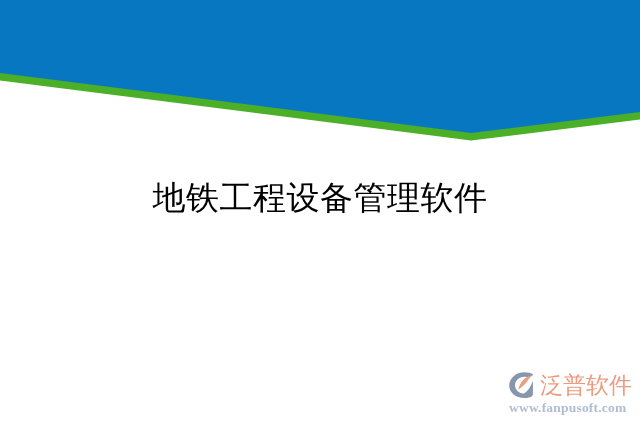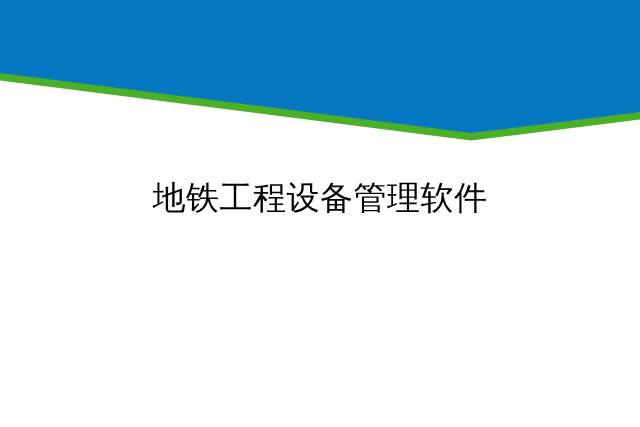--- a/index.html
+++ b/index.html
@@ -104,14 +104,33 @@
 
     <polygon points="0,0 640,0 640,119.5 471,140.5 0,80.5" fill="#4CAF28"></polygon>
 
     <polygon points="0,0 640,0 640,112 471,133 0,73" fill="#0877C2"></polygon>
   </svg>
 
   <div class="title-block">
     <span class="title-line">地铁工程设备管理软件</span>
   </div>
 
+  <div class="logo">
+    <div class="logo-row">
+      <svg class="logo-mark" viewBox="0 0 30 28">
+
+        <path d="M16.5 1.2 C7.8 1.2 1.2 7.3 1.2 14.4 C1.2 21.4 7.8 27.0 16.5 27.0
+                 C19.6 27.0 22.4 26.2 24.6 24.9 L20.6 21.6
+                 C19.3 22.3 17.9 22.7 16.4 22.7 C11.2 22.7 7.0 19.0 7.0 14.3
+                 C7.0 9.6 11.2 5.7 16.4 5.7 C18.2 5.7 19.9 6.2 21.3 7.1
+                 L25.4 3.6 C23.0 1.9 19.9 1.2 16.5 1.2 Z" fill="#8796AD"></path>
+
+        <path d="M24.9 9.5 L24.9 24.2 L12.8 24.2 C18.6 22.0 22.6 16.6 24.9 9.5 Z" fill="#8796AD"></path>
+
+        <path d="M23.2 4.2 C16.6 5.9 11.8 11.2 10.3 18.6
+                 C14.4 16.2 19.4 11.1 23.2 4.2 Z" fill="#E8A07E"></path>
+      </svg>
+      <span class="logo-word">泛普软件</span>
+    </div>
+    <div class="logo-url">www.fanpusoft.com</div>
+  </div>
 
 </div>
 
 </body></html>

